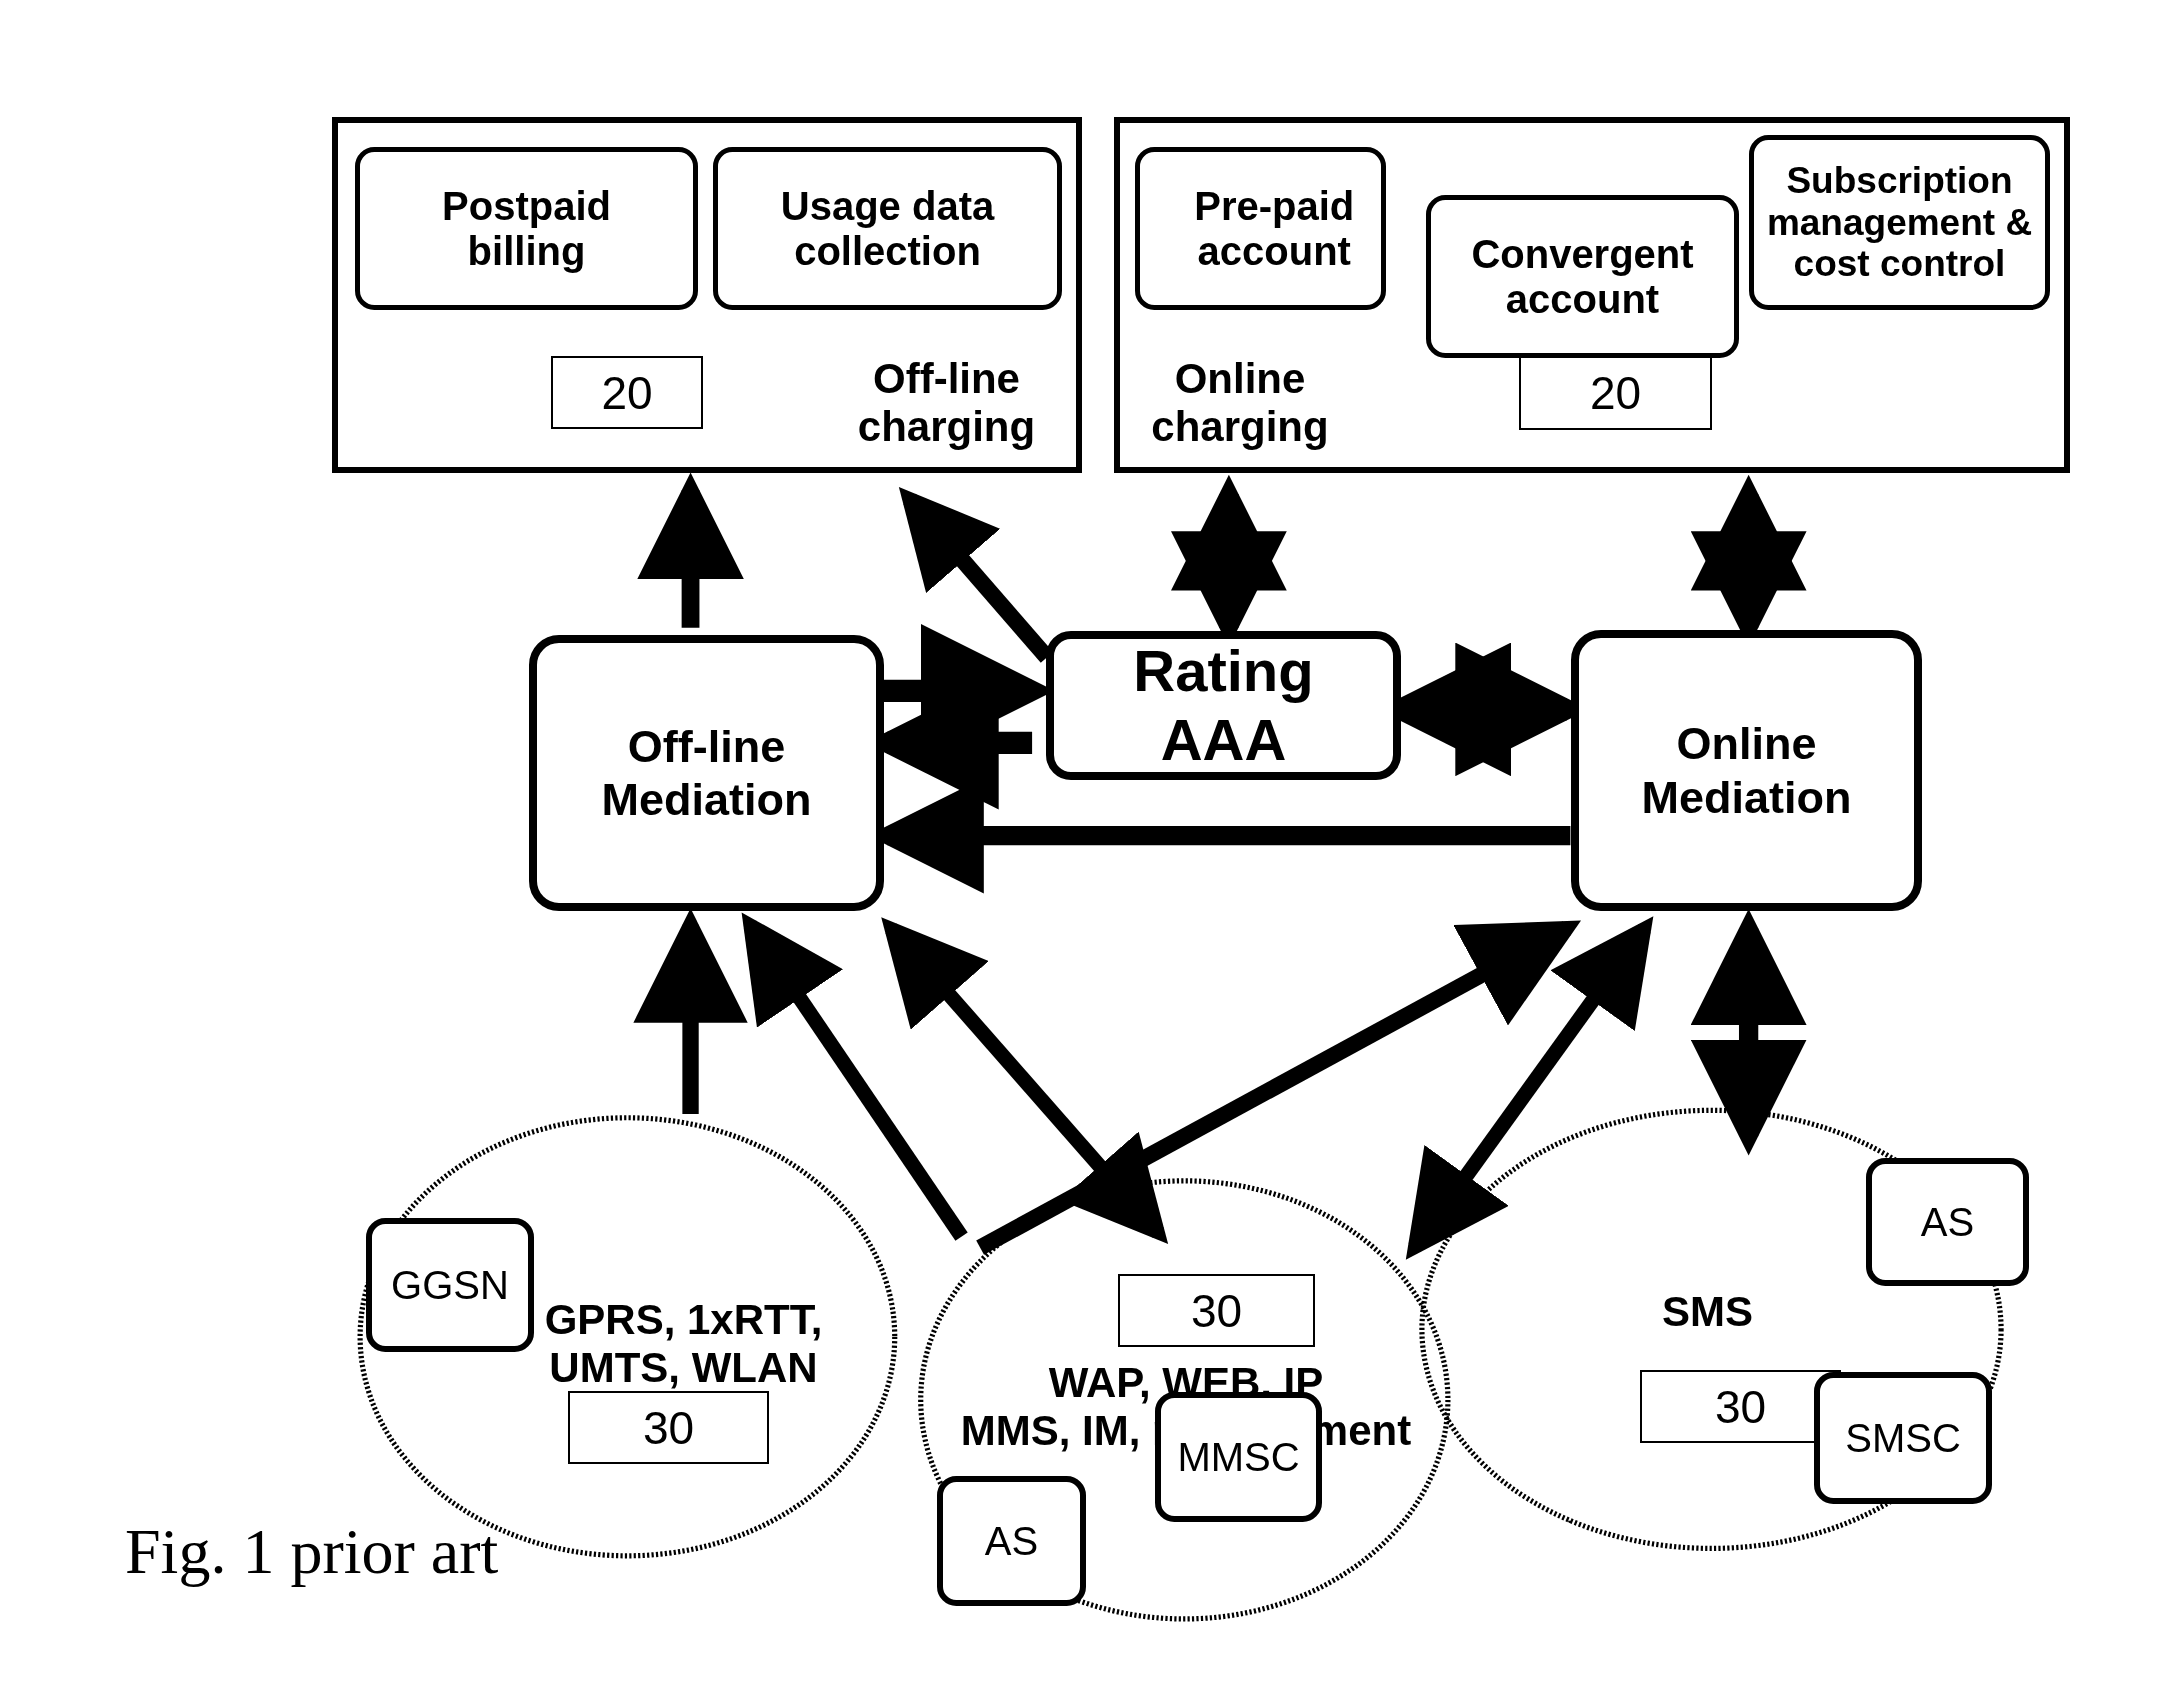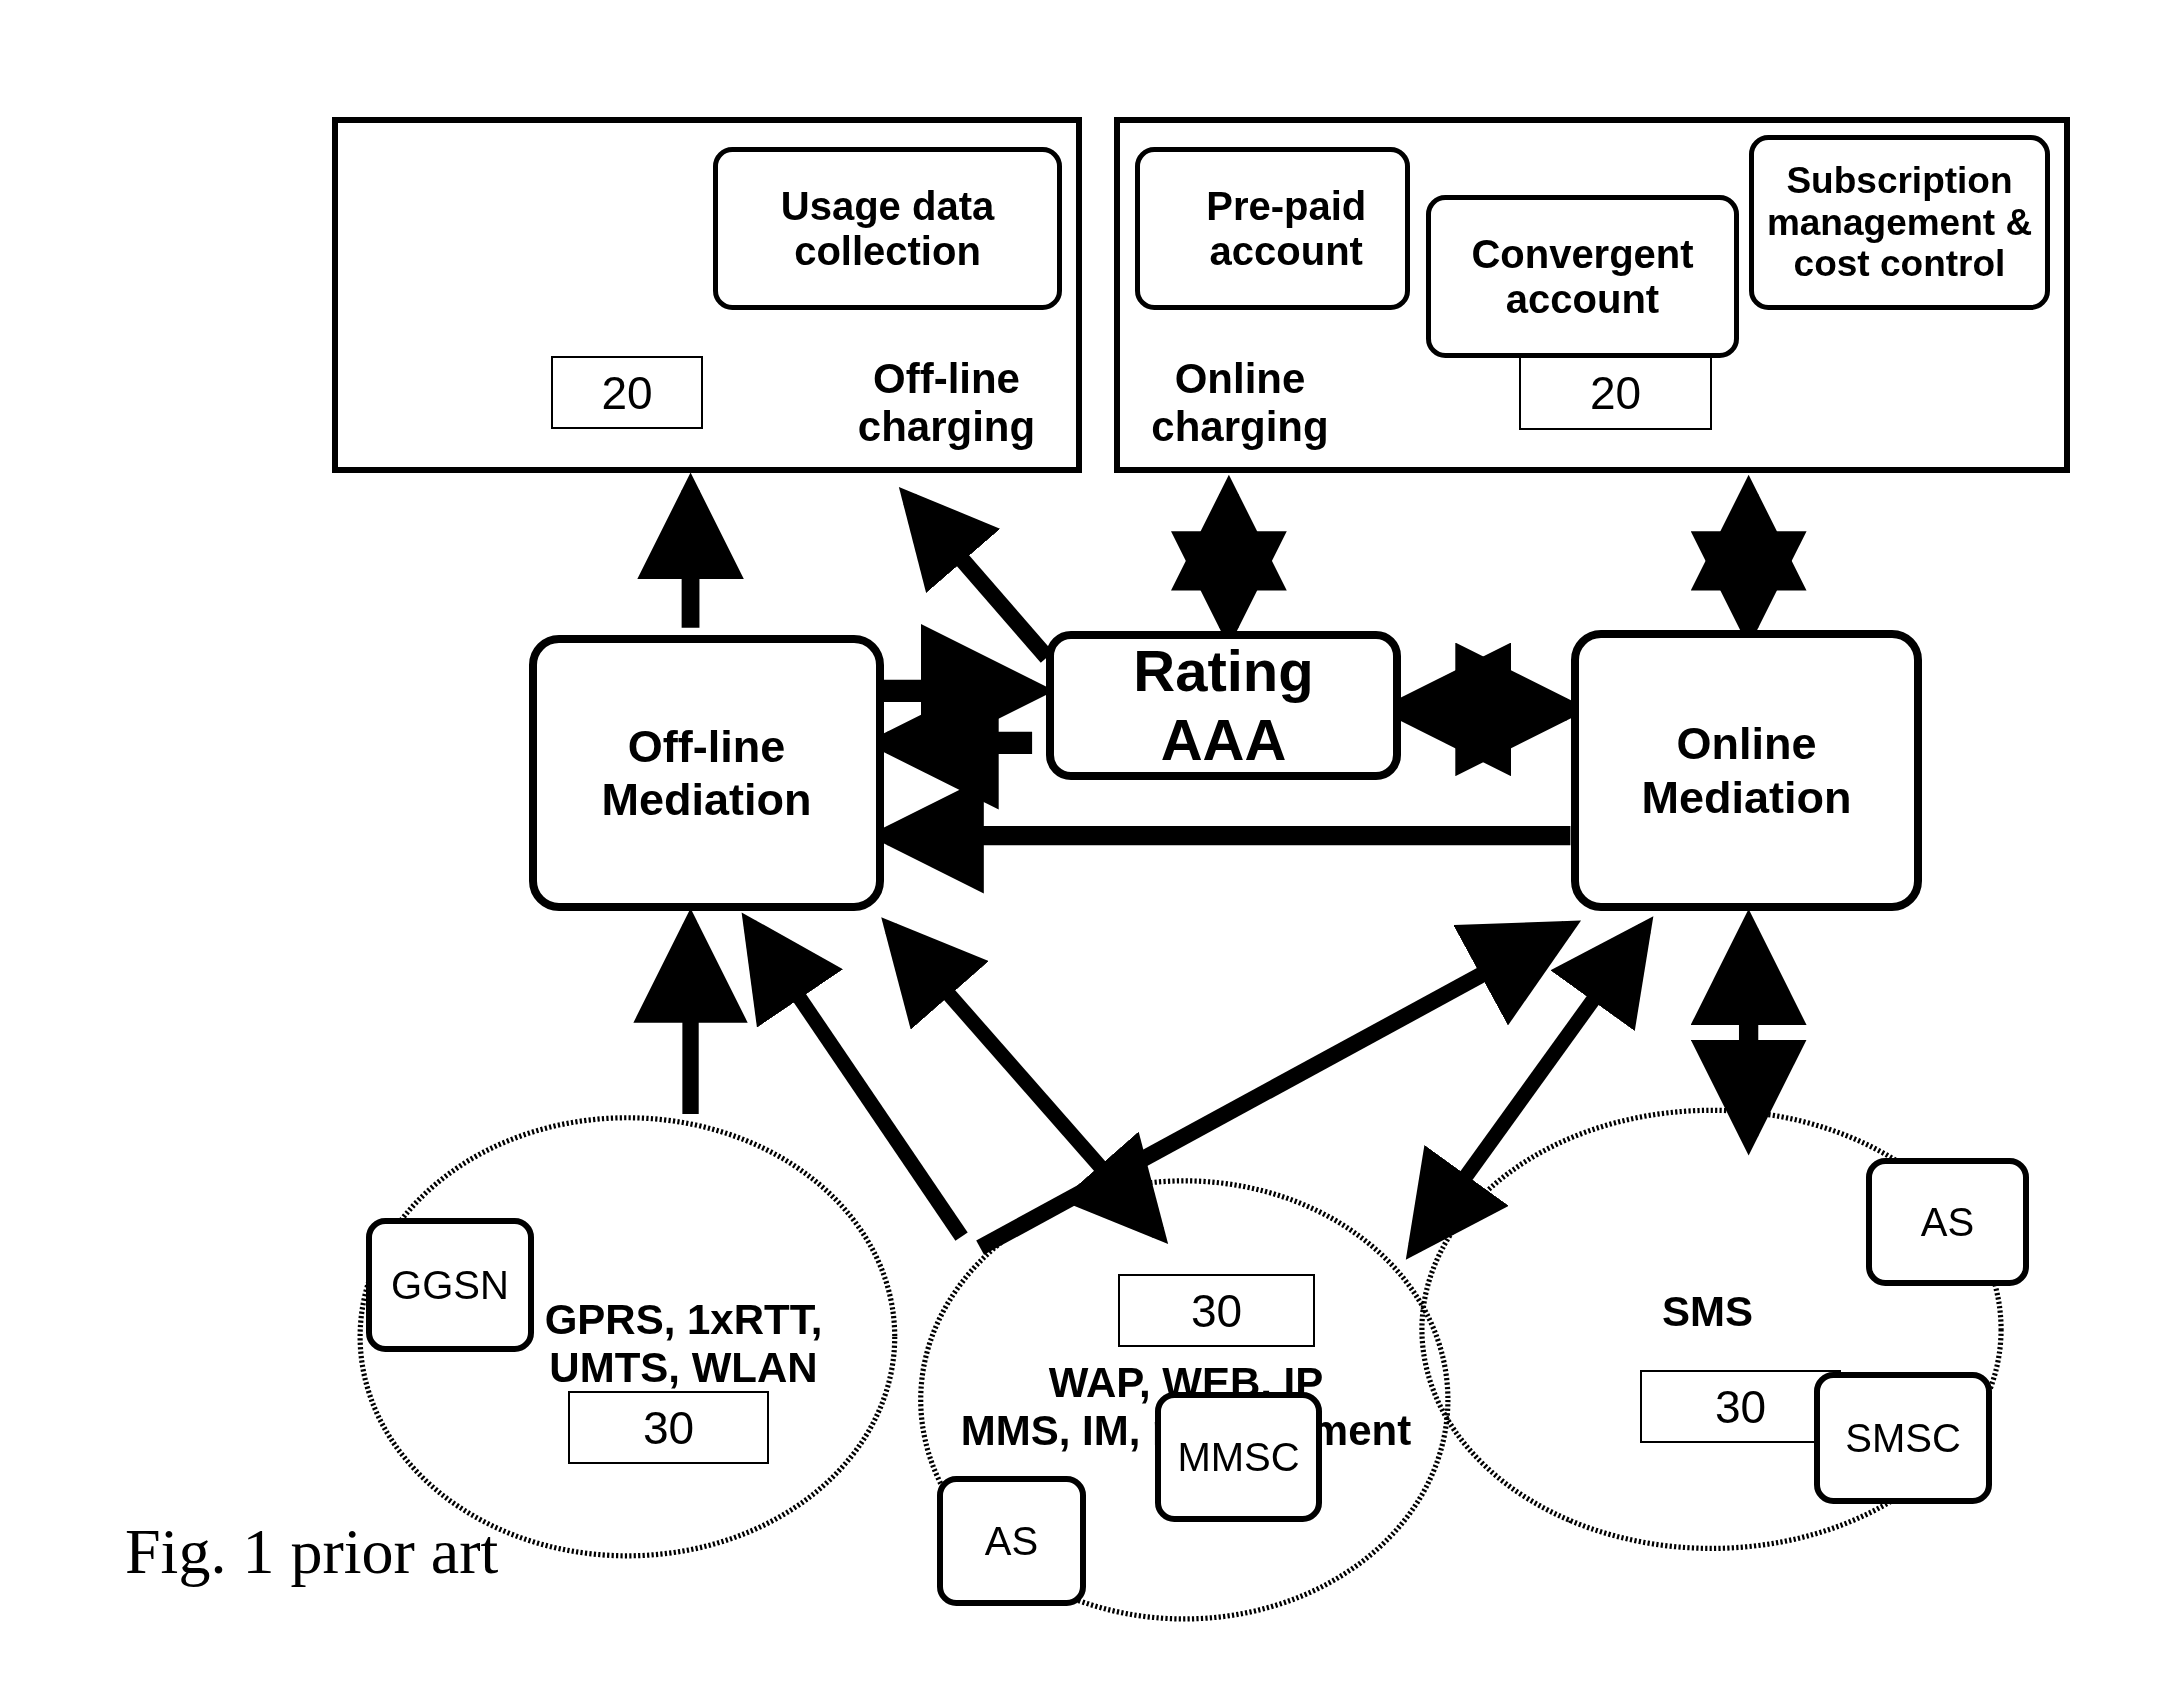--- a/index.html
+++ b/index.html
@@ -159,36 +159,40 @@
 
     <path d="M 1320 1680 L 2110 1250" stroke="#000000" stroke-width="22" fill="none" marker-end="url(#ah-thin)"></path>
 
     <path d="M 1905 1680 L 2215 1250" stroke="#000000" stroke-width="20" fill="none" marker-end="url(#ah-thin)" marker-start="url(#ah-thin-start)"></path>
 
     <path d="M 2355 1530 L 2355 1250" stroke="#000000" stroke-width="26" fill="none" marker-end="url(#ah)" marker-start="url(#ah-start)"></path>
   </svg>
 
   <div class="node domain-panel" style="left:332px; top:117px; width:750px; height:356px;"></div>
 
+  <div class="node cap-box" style="left:355px; top:147px; width:343px; height:163px;">
+    <span style="white-space:pre-line;">Postpaid
+billing</span>
+  </div>
 
   <div class="node cap-box" style="left:713px; top:147px; width:349px; height:163px;">
     <span style="white-space:pre-line;">Usage data
 collection</span>
   </div>
 
   <div class="node ref-box" style="left:551px; top:356px; width:152px; height:73px;">
     <span>20</span>
   </div>
 
   <div class="free-label" style="left:839px; top:355px; width:215px;">Off-line
 charging</div>
 
   <div class="node domain-panel" style="left:1114px; top:117px; width:956px; height:356px;"></div>
 
-  <div class="node cap-box" style="left:1135px; top:147px; width:275px; height:163px;padding-left:32px;">
+  <div class="node cap-box" style="left:1135px; top:147px; width:251px; height:163px;padding-left:32px;">
     <span style="white-space:pre-line;">Pre-paid
 account</span>
   </div>
 
   <div class="node cap-box" style="left:1426px; top:147px; width:313px; height:163px;margin-top:48px;">
     <span style="white-space:pre-line;">Convergent
 account</span>
   </div>
 
   <div class="node cap-box" style="left:1749px; top:135px; width:301px; height:175px; font-size:37px;">

